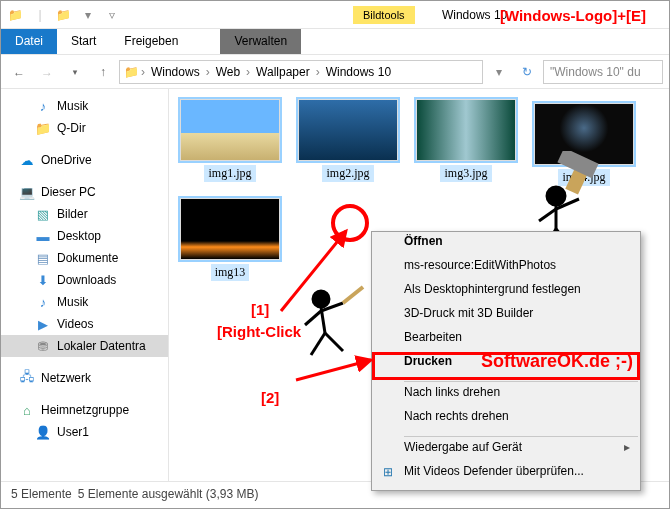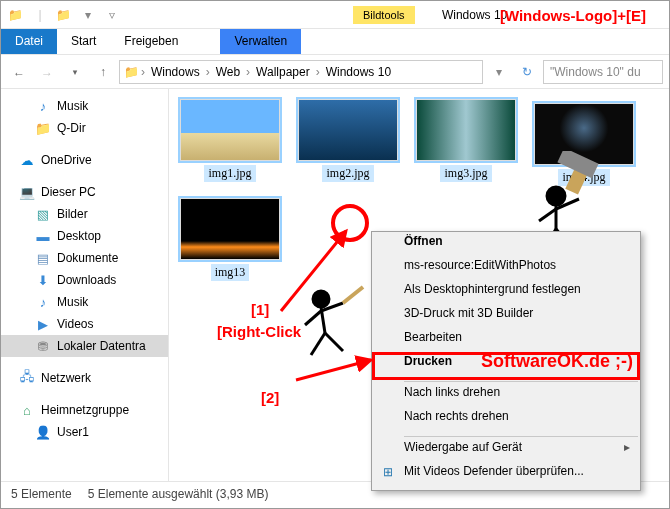--- a/index.html
+++ b/index.html
@@ -11,21 +11,21 @@
 .qat-btn { width: 22px; height: 22px; display: flex; align-items: center; justify-content: center; }
 .title-section { margin-left: 230px; }
 .title-tab { background: #ffe566; padding: 3px 10px; font-size: 11px; display: inline-block; }
 .title-text { margin-left: 24px; font-size: 12px; }
 .shortcut-anno { position: absolute; top: 6px; right: 23px; color: #f00; font-weight: bold; font-size: 14px; }
 
 
 .ribbon-tabs { height: 26px; display: flex; align-items: stretch; border-bottom: 1px solid #e5e5e5; }
 .ribbon-tab { padding: 5px 14px; font-size: 12px; cursor: pointer; }
 .ribbon-tab.file { background: #1979ca; color: #fff; }
-.ribbon-tab.tool { background: #3b82f6; margin-left: 28px; }
+.ribbon-tab.tool { background: #737373; margin-left: 28px; }
 
 
 .addrrow { height: 34px; display: flex; align-items: center; padding: 4px 6px; gap: 4px; border-bottom: 1px solid #e5e5e5; }
 .navbtn { width: 24px; height: 24px; display: flex; align-items: center; justify-content: center; border-radius: 2px; color: #666; }
 .addrbar { flex: 1; height: 24px; border: 1px solid #ccc; display: flex; align-items: center; padding: 0 4px; gap: 2px; }
 .crumb { padding: 0 4px; }
 .crumb-sep { color: #888; }
 .searchbox { width: 120px; height: 24px; border: 1px solid #ccc; padding: 0 6px; color: #888; display: flex; align-items: center; overflow: hidden; white-space: nowrap; }
 
 
@@ -68,21 +68,21 @@
 .ctx-sep::after { content:""; flex:1; border-top:1px solid #c8c8c8; margin-left: 30px; }
 .ctx-sub { position: absolute; right: 8px; color: #555; }
 .ctx-icon { position: absolute; left: 6px; width: 16px; height:16px; display:flex; align-items:center; justify-content:center; font-size:12px; }
 
 
 .anno { position: absolute; color: #f00; font-weight: bold; font-size: 15px; z-index: 60; pointer-events: none; }
 .circle-mark { position:absolute; width:38px; height:38px; border:4px solid #f00; border-radius:50%; z-index:55; }
 .arrow { position:absolute; z-index:55; }
 
 
-.statusbar { height: 24px; border-top: 1px solid #e5e5e5; display: flex; align-items: center; padding: 0 10px; gap: 16px; font-size: 12px; color: #444; }
+.statusbar { height: 24px; border-top: 1px solid #e5e5e5; display: flex; align-items: center; padding: 0 10px; gap: 6px; font-size: 12px; color: #444; }
 
 .folder-icon { color:#f3c74f; }
 .stick { position:absolute; z-index:40; }
 
 .brand { position:absolute; color:#f00; font-weight:bold; font-size:18px; z-index:70; }
 </style>
 </head>
 <body>
 
 <div class="titlebar">

